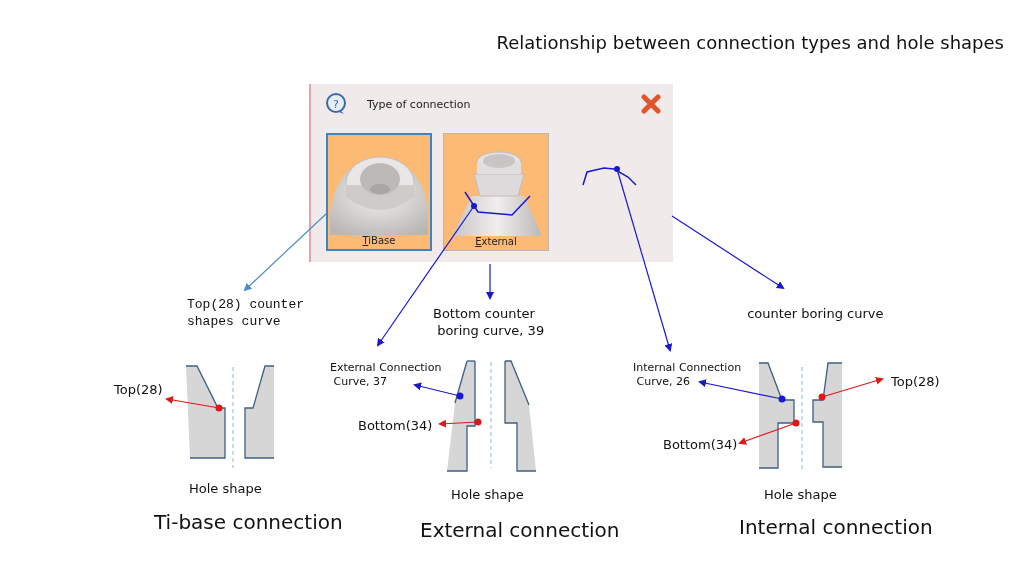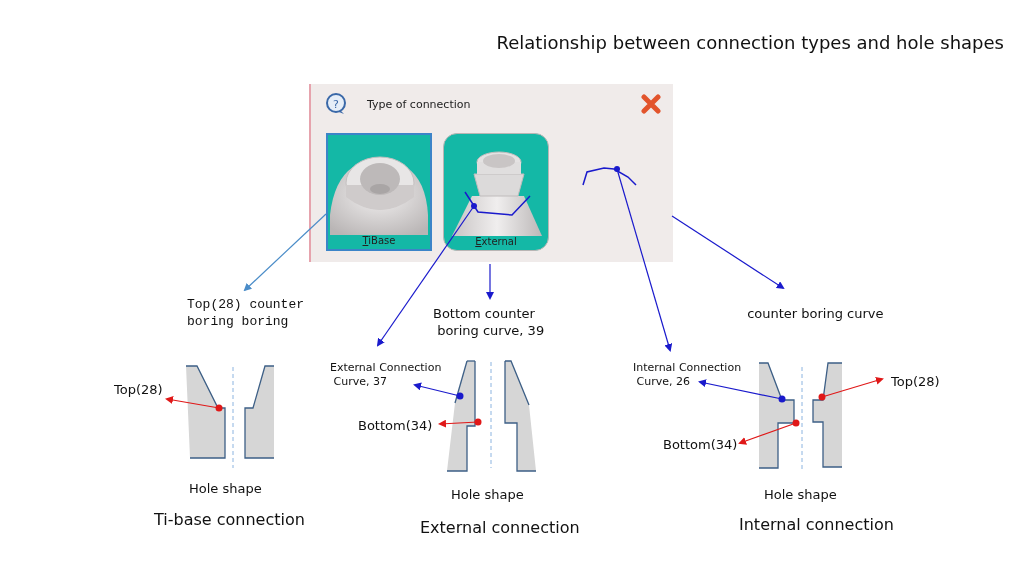--- a/index.html
+++ b/index.html
@@ -5,28 +5,28 @@
   html, body { margin:0; padding:0; }
   body { width:1024px; height:574px; background:#ffffff; position:relative; overflow:hidden;
          font-family:"DejaVu Sans", sans-serif; color:#111; }
   .abs { position:absolute; }
   .title { left:0; width:1004px; top:32px; text-align:right; font-size:18px; color:#111; }
   .dialog { left:309px; top:84px; width:362px; height:178px; background:#f0ebea;
             border-left:2px solid #e6a3ad; }
   .dlg-title { left:56px; top:14px; font-size:11px; color:#222; }
   .help-icon { left:14px; top:9px; width:22px; height:22px; }
   .close-icon { left:330px; top:10px; width:20px; height:20px; cursor:pointer; }
-  .opt { top:49px; width:106px; height:118px; background:#14b8a6; border:1px solid #b9b5b4; box-sizing:border-box; cursor:pointer; }
+  .opt { top:49px; width:106px; height:118px; background:#fdba74; border:1px solid #b9b5b4; box-sizing:border-box; cursor:pointer; }
   .opt.sel { border:2px solid #3c84c8; }
   .opt svg { position:absolute; left:0; top:0; }
   .opt-label { position:absolute; left:0; right:0; bottom:3px; text-align:center; font-size:10px; color:#222; }
   .opt-label .ul { text-decoration:underline; }
   .lbl { font-size:13px; color:#111; line-height:17px; white-space:nowrap; }
   .lbl-sm { font-size:11px; color:#111; line-height:14px; white-space:nowrap; }
-  .lbl-big { font-size:16px; color:#111; white-space:nowrap; }
+  .lbl-big { font-size:20px; color:#111; white-space:nowrap; }
   svg.overlay { position:absolute; left:0; top:0; }
 </style>
 </head>
 <body>
 
 <div class="abs title">Relationship between connection types and hole shapes</div>
 
 <div class="abs dialog">
   <svg class="abs help-icon" viewBox="0 0 22 22" width="22" height="22">
     <circle cx="11" cy="10" r="9" fill="#e6eef8" stroke="#3a68a8" stroke-width="2"></circle>
@@ -48,21 +48,21 @@
       </defs>
       <path d="M2 80 Q6 45 25 32 L78 32 Q98 45 100 80 L100 100 L2 100 Z" fill="url(#g1)"></path>
       <ellipse cx="52" cy="48" rx="34" ry="26" fill="#e8e6e6" stroke="#c4c0c0"></ellipse>
       <path d="M18 50 L18 62 Q52 88 86 62 L86 50" fill="#cfcbcb"></path>
       <ellipse cx="52" cy="44" rx="20" ry="16" fill="#bdb9b9"></ellipse>
       <ellipse cx="52" cy="54" rx="10" ry="5" fill="#a9a5a5"></ellipse>
     </svg>
     <div class="opt-label"><span class="ul">T</span><span>iBase</span></div>
   </div>
 
-  <div class="abs opt" style="left:132px;border-radius:14px;">
+  <div class="abs opt" style="left:132px;">
     <svg width="104" height="116" viewBox="0 0 104 116">
       <defs>
         <linearGradient id="g2" x1="0" x2="1">
             <stop offset="0" stop-color="#c8c4c4"></stop>
             <stop offset="0.5" stop-color="#f0eeee"></stop>
             <stop offset="1" stop-color="#bcb8b8"></stop>
           </linearGradient>
       </defs>
       <path d="M8 102 L28 62 L80 62 L98 102 Z" fill="url(#g2)"></path>
       <path d="M30 40 L36 62 L74 62 L80 40 Z" fill="#dcdada" stroke="#c0bcbc"></path>
@@ -134,21 +134,21 @@
   <circle cx="782" cy="399" r="3.5" fill="#1a1acc"></circle>
   <line x1="782" y1="399" x2="700" y2="382" stroke="#1a1acc" stroke-width="1.2" marker-end="url(#ab)"></line>
   <circle cx="796" cy="423" r="3.5" fill="#e01818"></circle>
   <line x1="796" y1="423" x2="740" y2="443" stroke="#e01818" stroke-width="1.2" marker-end="url(#ar)"></line>
   <circle cx="822" cy="397" r="3.5" fill="#e01818"></circle>
   <line x1="822" y1="397" x2="882" y2="379" stroke="#e01818" stroke-width="1.2" marker-end="url(#ar)"></line>
 </svg>
 
 <div class="abs lbl" style="left:187px;top:296px;font-family:Liberation Mono, monospace;">
   <div>Top(28) counter</div>
-  <div>boring boring</div>
+  <div>shapes curve</div>
 </div>
 <div class="abs lbl" style="left:114px;top:381px;">Top(28)</div>
 <div class="abs lbl" style="left:189px;top:480px;">Hole shape</div>
 <div class="abs lbl-big" style="left:154px;top:510px;">Ti-base connection</div>
 
 <div class="abs lbl" style="left:433px;top:305px;">
   <div>Bottom counter</div>
   <div style="white-space:pre"> boring curve, 39</div>
 </div>
 <div class="abs lbl-sm" style="left:330px;top:361px;">

